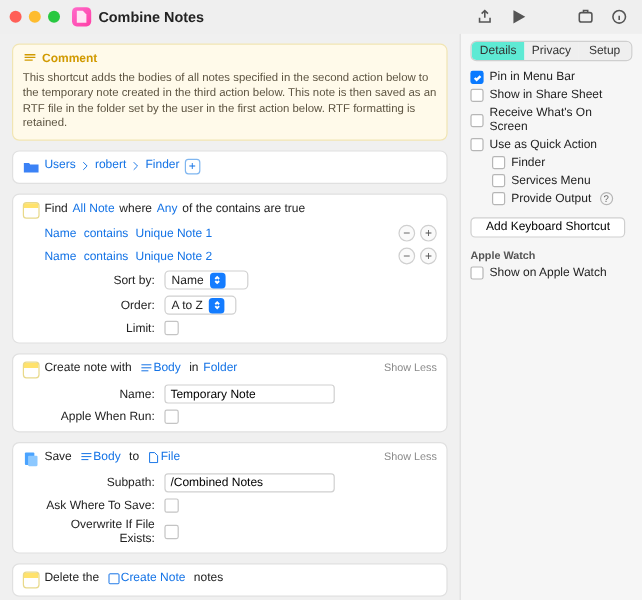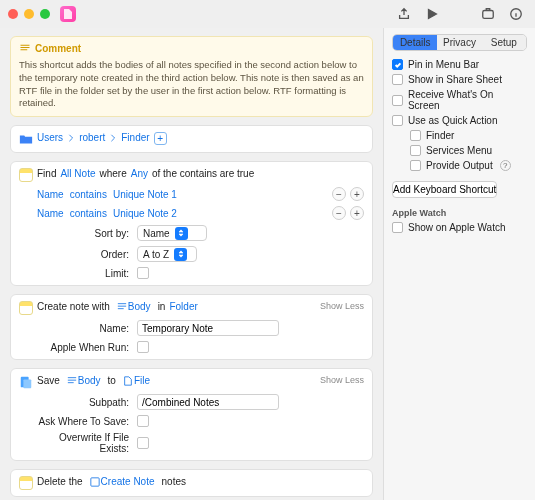--- a/index.html
+++ b/index.html
@@ -44,47 +44,48 @@
   .selcaret svg{width:8px;height:8px;stroke:#fff;fill:none;stroke-width:2;}
   .textin{border:1px solid #d0d0d0;border-radius:3px;height:16px;padding:0 4px;font-size:10px;min-width:90px;background:#fff;}
   .showless{position:absolute;right:8px;top:6px;font-size:9px;color:#8a8a8a;}
   .chk{width:12px;height:12px;border:1px solid #c4c4c4;border-radius:2px;background:#fff;}
   .notesicon{width:14px;height:14px;border-radius:3px;background:linear-gradient(#ffe26b 0 35%,#fff 35%);border:1px solid #e8d98a;}
   .foldericon{width:14px;height:14px;}
 
   
   .tabs{display:flex;border:1px solid #cfcfcf;border-radius:5px;overflow:hidden;margin-bottom:8px;}
   .tab{flex:1;text-align:center;font-size:10px;padding:2px 0;color:#333;background:#efefef;}
-  .tab.active{background:#3b82f6;}
+  .tab.active{background:#5eead4;}
   .opt{display:flex;align-items:center;gap:5px;margin:4px 0;}
   .opt.ind{margin-left:18px;}
   .opt .schk{width:11px;height:11px;border:1px solid #b6b6b6;border-radius:2px;background:#fff;}
   .opt .schk.on{background:#0a7aff;border-color:#0a7aff;display:flex;align-items:center;justify-content:center;}
   .opt .schk.on svg{width:8px;height:8px;stroke:#fff;stroke-width:2.5;fill:none;}
-  .sidebtn{border:1px solid #cfcfcf;border-radius:4px;background:#fff;font-size:10px;padding:2px 0;margin-top:6px;}
+  .sidebtn{border:1px solid #cfcfcf;border-radius:4px;background:#fff;font-size:10px;padding:2px 12px;margin-top:6px;}
   .subhead{font-size:9px;color:#555;margin-top:10px;font-weight:600;}
   .q{width:11px;height:11px;border:1px solid #b6b6b6;border-radius:50%;font-size:8px;display:flex;align-items:center;justify-content:center;color:#666;margin-left:2px;}
   .maincol::-webkit-scrollbar{width:0;}
 </style>
 </head>
 <body>
 
 <div class="window">
 
   <div class="titlebar">
     <div class="traffic">
       <div class="dot red"></div>
       <div class="dot yellow"></div>
       <div class="dot green"></div>
     </div>
     <div class="appicon">
       <svg viewBox="0 0 16 16">
           <path d="M4 3h5l3 3v7H4z" fill="#fff" opacity=".85"></path>
         </svg>
     </div>
+    <div class="title">Combine Notes</div>
     <div class="tb-spacer"></div>
     <div class="tb-icon">
       <svg viewBox="0 0 16 16">
           <path d="M8 2v7M5 5l3-3 3 3M3 9v4h10V9"></path>
         </svg>
     </div>
     <div class="tb-icon">
       <svg viewBox="0 0 16 16">
           <path d="M4 3l9 5-9 5z" fill="#555"></path>
         </svg>

